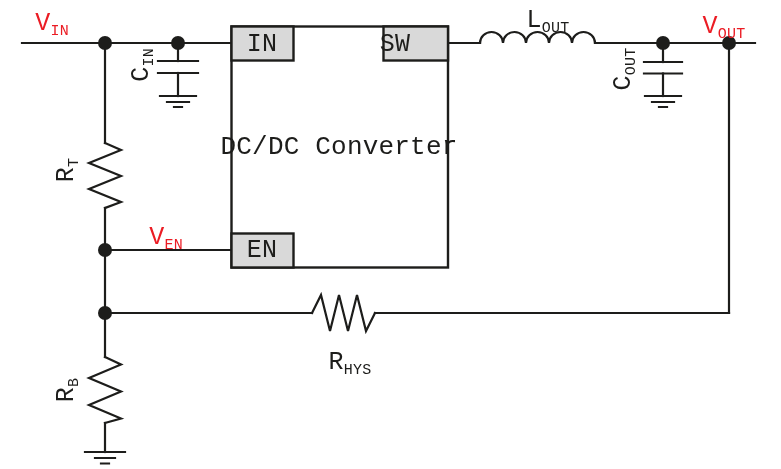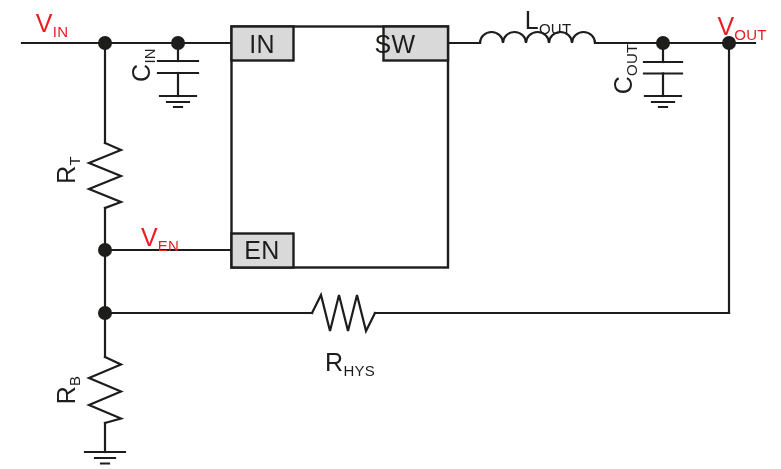--- a/index.html
+++ b/index.html
@@ -1,18 +1,18 @@
 <!DOCTYPE html>
 <html><head>
 <meta charset="utf-8">
 <style>
   html,body{margin:0;padding:0;background:#ffffff;}
   body{width:781px;height:469px;position:relative;overflow:hidden;
        font-family:"Liberation Sans", sans-serif;}
-  .stage{position:absolute;inset:0;}
+  .stage{position:absolute;inset:0;font-family:Liberation Mono, monospace;}
   svg{position:absolute;top:0;left:0;display:block;}
   .lbl{position:absolute;white-space:nowrap;color:#1d1d1b;font-size:25px;
        line-height:1;letter-spacing:.3px;transform:translate(-50%,-50%);}
   .lbl .sub{font-size:15px;position:relative;top:5px;letter-spacing:.2px;}
   .lbl.red{color:#eb1c24;}
   .lbl.rot{transform:translate(-50%,-50%) rotate(-90deg);}
   .lbl.pin{font-size:25px;}
   .lbl.title{font-size:26px;letter-spacing:.2px;}
 </style>
 </head>
@@ -69,41 +69,42 @@
   </div>
 
   <div class="lbl rot" style="left:141px;top:65px;">
     <span>C</span><span class="sub">IN</span>
   </div>
 
   <div class="lbl rot" style="left:66px;top:170px;">
     <span>R</span><span class="sub">T</span>
   </div>
 
-  <div class="lbl red" style="left:160px;top:237px;">
+  <div class="lbl red" style="left:166px;top:237px;">
     <span>V</span><span class="sub">EN</span>
   </div>
 
   <div class="lbl rot" style="left:66px;top:390px;">
     <span>R</span><span class="sub">B</span>
   </div>
 
   <div class="lbl" style="left:350px;top:362px;">
     <span>R</span><span class="sub">HYS</span>
   </div>
 
   <div class="lbl" style="left:548px;top:20px;">
     <span>L</span><span class="sub">OUT</span>
   </div>
 
   <div class="lbl rot" style="left:623px;top:69px;">
     <span>C</span><span class="sub">OUT</span>
   </div>
 
-  <div class="lbl red" style="left:742px;top:26px;">
+  <div class="lbl red" style="left:724px;top:26px;">
     <span>V</span><span class="sub">OUT</span>
   </div>
 
+  <div class="lbl title" style="left:339px;top:147px;">DC/DC Converter</div>
   <div class="lbl pin" style="left:262px;top:44px;">IN</div>
   <div class="lbl pin" style="left:395px;top:44px;">SW</div>
   <div class="lbl pin" style="left:262px;top:250px;">EN</div>
 
 </div>
 
 </body></html>

